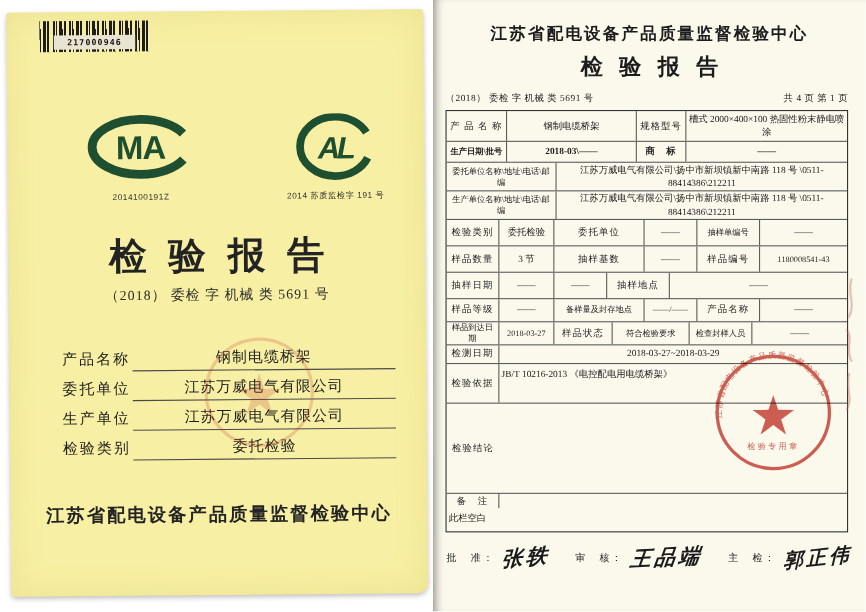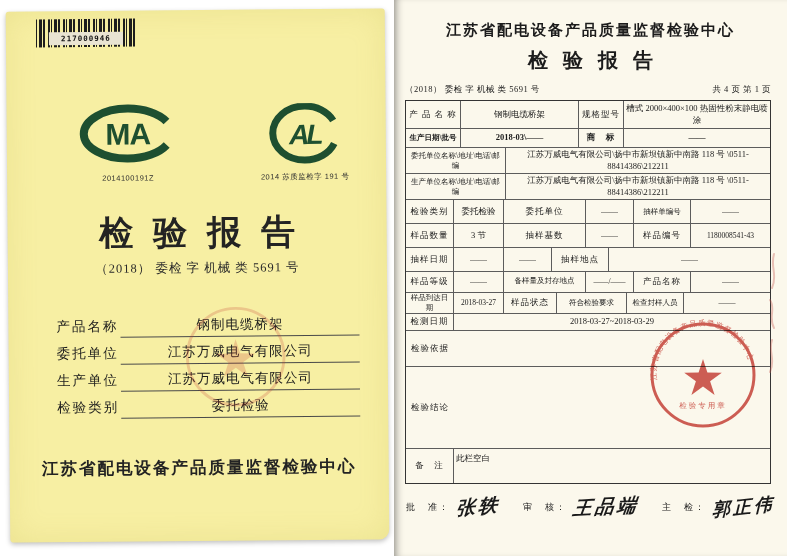--- a/index.html
+++ b/index.html
@@ -175,44 +175,45 @@
         <div class="trow" style="height: 24px;">
           <div class="tcell lbl" style="width: 48px; flex: 0 0 auto;">抽样日期</div>
           <div class="tcell" style="width: 50px; flex: 0 0 auto;">——</div>
           <div class="tcell" style="width: 48px; flex: 0 0 auto;">——</div>
           <div class="tcell lbl" style="width: 57px; flex: 0 0 auto;">抽样地点</div>
           <div class="tcell" style="flex: 1 1 0%;">——</div>
         </div>
         <div class="trow" style="height: 21px;">
           <div class="tcell lbl" style="width: 48px; flex: 0 0 auto;">样品等级</div>
           <div class="tcell" style="width: 50px; flex: 0 0 auto;">——</div>
-          <div class="tcell lbl sm" style="width: 82px; flex: 0 0 auto; font-family: Liberation Mono, monospace;">备样量及封存地点</div>
+          <div class="tcell lbl sm" style="width: 82px; flex: 0 0 auto;">备样量及封存地点</div>
           <div class="tcell sm" style="width: 48px; flex: 0 0 auto;">——/——</div>
           <div class="tcell lbl" style="width: 57px; flex: 0 0 auto;">产品名称</div>
           <div class="tcell" style="flex: 1 1 0%;">——</div>
         </div>
         <div class="trow" style="height: 21px;">
           <div class="tcell lbl sm" style="width: 48px; flex: 0 0 auto;">样品到达日期</div>
           <div class="tcell sm" style="width: 50px; flex: 0 0 auto;">2018-03-27</div>
           <div class="tcell lbl" style="width: 53px; flex: 0 0 auto;">样品状态</div>
           <div class="tcell sm" style="width: 70px; flex: 0 0 auto;">符合检验要求</div>
           <div class="tcell lbl sm" style="width: 57px; flex: 0 0 auto;">检查封样人员</div>
           <div class="tcell" style="flex: 1 1 0%;">——</div>
         </div>
         <div class="trow" style="height: 17px;">
           <div class="tcell lbl" style="width: 48px; flex: 0 0 auto;">检测日期</div>
           <div class="tcell" style="flex: 1 1 0%;">2018-03-27~2018-03-29</div>
         </div>
         <div class="trow" style="height: 36px;">
           <div class="tcell lbl" style="width: 48px; flex: 0 0 auto;">检验依据</div>
+          <div class="tcell left top" style="flex: 1 1 0%;">JB/T 10216-2013 《电控配电用电缆桥架》</div>
         </div>
         <div class="trow" style="height: 82px;">
           <div class="tcell lbl" style="width: 48px; flex: 0 0 auto;">检验结论</div>
         </div>
-        <div class="trow" style="height: 34px;">
+        <div class="trow" style="height: 34px; flex-direction: column;">
           <div class="tcell lbl" style="width: 48px; flex: 0 0 auto;">备　注</div>
           <div class="tcell left top" style="flex: 1 1 0%;">此栏空白</div>
         </div>
       </div>
 
     <svg class="stamp-main" viewBox="0 0 118 118">
       <circle cx="59" cy="59" r="51" fill="none" stroke="#c5382f" stroke-width="3"></circle>
       <path id="stamp-arc" d="M 13,66 A 47,47 0 1 1 105,66" fill="none"></path>
       <text font-size="7.5" fill="#c5382f" letter-spacing="1">
         <textPath href="#stamp-arc" startOffset="2">江苏省配电设备产品质量监督检验中心</textPath>

